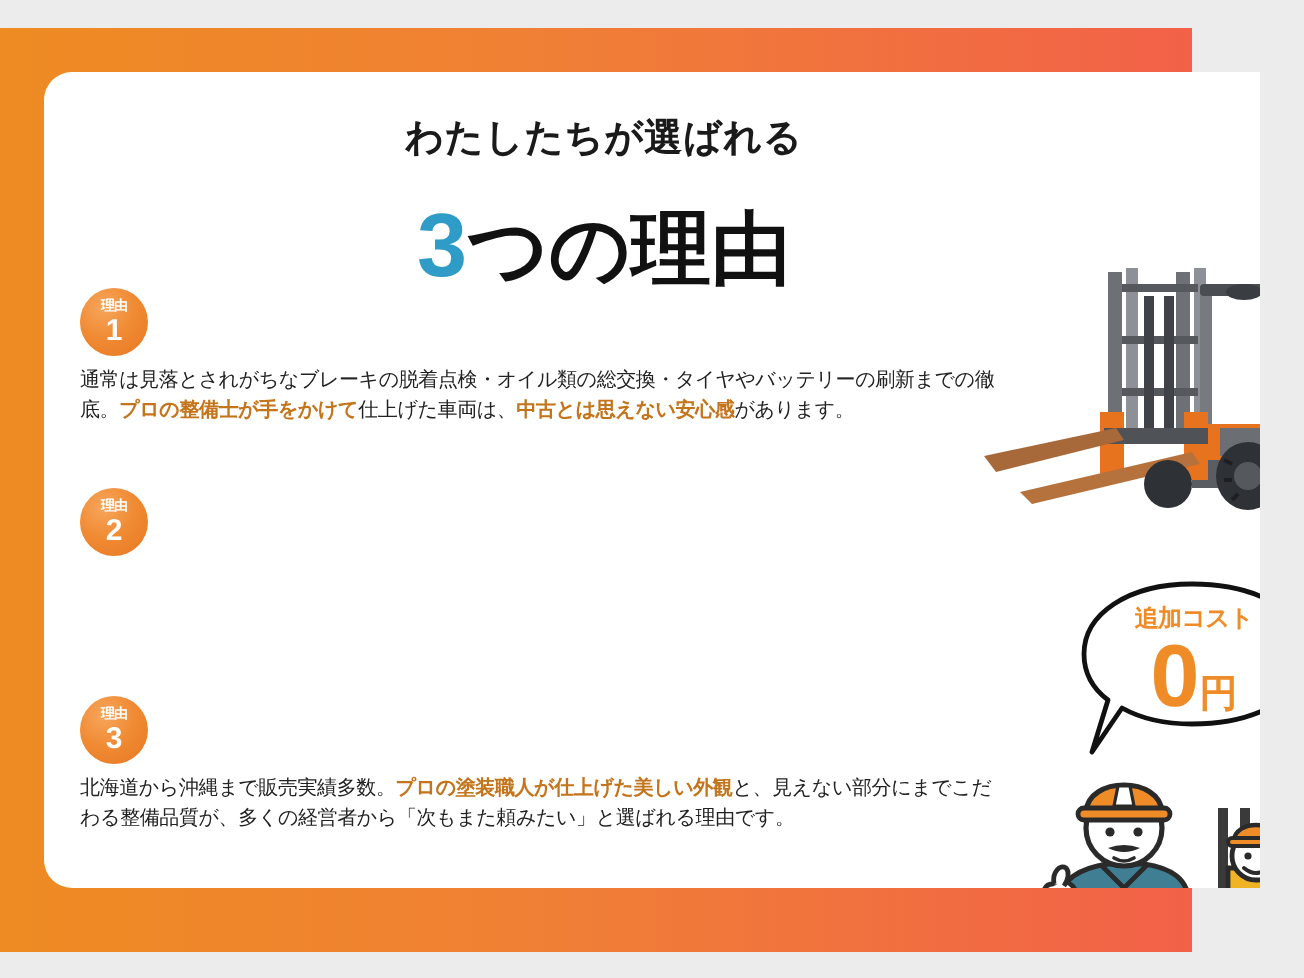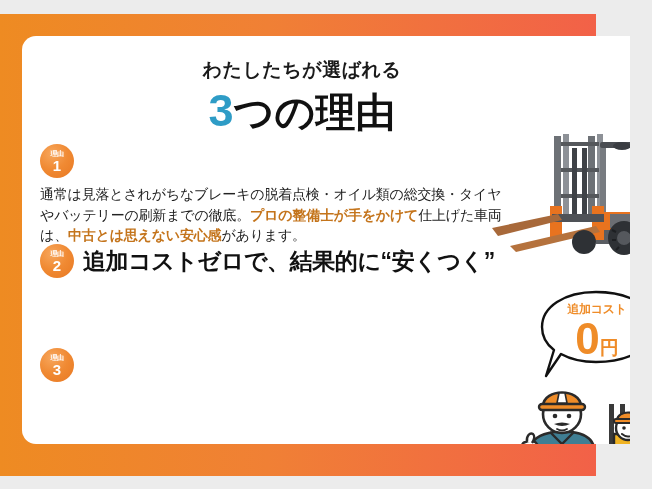--- a/index.html
+++ b/index.html
@@ -44,21 +44,21 @@
     text-align: center;
   }
   #subtitle {
     font-size: 19px;
     font-weight: bold;
     color: #1a1a1a;
     letter-spacing: 0.5px;
     line-height: 1.1;
   }
   #maintitle {
-    margin-top: 6px;
+    margin-top: 18px;
     font-size: 40px;
     font-weight: bold;
     color: #111111;
     letter-spacing: 0px;
     line-height: 1.05;
     white-space: nowrap;
   }
   #maintitle .num {
     color: #2e9cc6;
     font-size: 45px;
@@ -106,21 +106,21 @@
   .reason-title {
     margin-left: 9px;
     font-size: 23px;
     font-weight: bold;
     color: #111111;
     white-space: nowrap;
     letter-spacing: -0.4px;
   }
   .reason-body {
     margin-top: 6px;
-    font-size: 14px;
+    font-size: 10px;
     line-height: 1.48;
     color: #222222;
     letter-spacing: -0.2px;
     width: 462px;
   }
   .hl {
     color: #c4741b;
     font-weight: bold;
   }
 
@@ -199,31 +199,31 @@
       </div>
       <div class="reason-body"><span>通常は見落とされがちなブレーキの脱着点検・オイル類の総交換・タイヤやバッテリーの刷新までの徹底。</span><span class="hl">プロの整備士が手をかけて</span><span>仕上げた車両は、</span><span class="hl">中古とは思えない安心感</span><span>があります。</span></div>
     </div>
 
     <div class="reason" id="reason-2">
       <div class="reason-head">
         <div class="badge">
           <span class="badge-label">理由</span>
           <span class="badge-num">2</span>
         </div>
-        <div class="reason-title">追加コストゼロで、結果的に“安くつく”</div>
       </div>
     </div>
 
     <div class="reason" id="reason-3">
       <div class="reason-head">
         <div class="badge">
           <span class="badge-label">理由</span>
           <span class="badge-num">3</span>
         </div>
       </div>
+      <div class="reason-body"><span>北海道から沖縄まで販売実績多数。</span><span class="hl">プロの塗装職人が仕上げた美しい外観</span><span>と、見えない部分にまでこだわる整備品質が、多くの経営者から「次もまた頼みたい」と選ばれる理由です。</span></div>
     </div>
 
     <svg id="forklift-photo" viewBox="0 0 160 130">
 
       <rect x="62" y="8" width="7" height="82" fill="#6d7176"></rect>
       <rect x="71" y="6" width="6" height="84" fill="#8d9197"></rect>
       <rect x="96" y="8" width="7" height="82" fill="#6d7176"></rect>
       <rect x="105" y="6" width="6" height="84" fill="#8d9197"></rect>
       <rect x="69" y="14" width="38" height="4" fill="#55585c"></rect>
       <rect x="69" y="40" width="38" height="4" fill="#55585c"></rect>

